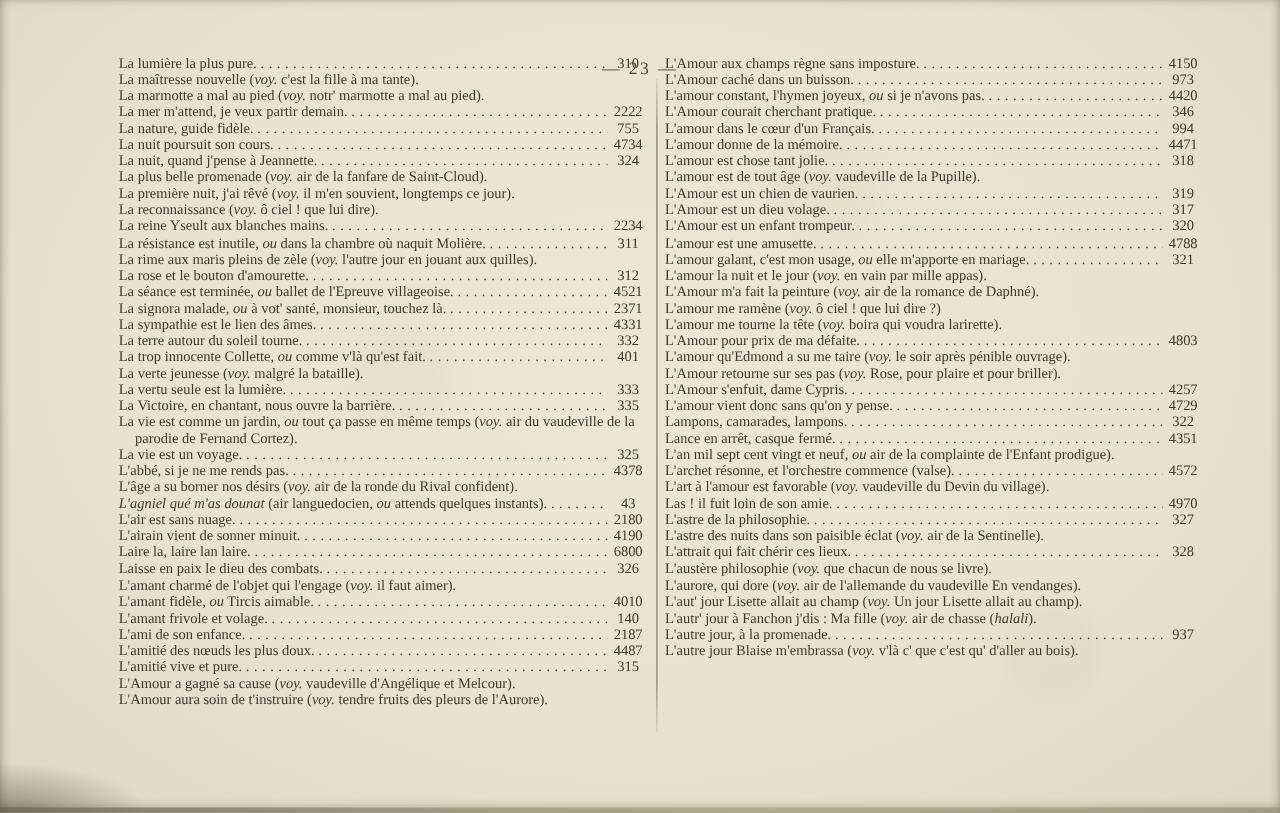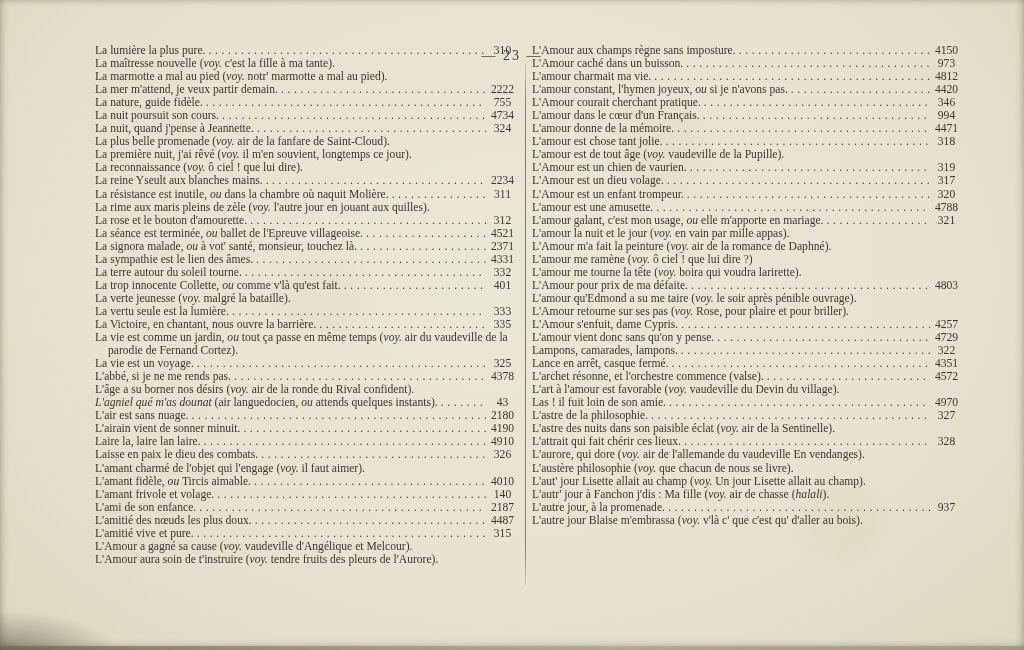--- a/index.html
+++ b/index.html
@@ -167,21 +167,21 @@
         <span class="n">2180</span>
       </div>
       <div class="entry num">
         <span class="t">L'airain vient de sonner minuit.</span>
         <span class="leader"></span>
         <span class="n">4190</span>
       </div>
       <div class="entry num">
         <span class="t">Laire la, laire lan laire.</span>
         <span class="leader"></span>
-        <span class="n">4910</span>
+        <span class="n">6800</span>
       </div>
       <div class="entry num">
         <span class="t">Laisse en paix le dieu des combats.</span>
         <span class="leader"></span>
         <span class="n">326</span>
       </div>
       <div class="entry noref"><span class="t">L'amant charmé de l'objet qui l'engage (<i>voy.</i> il faut aimer).</span></div>
       <div class="entry num">
         <span class="t">L'amant fidèle, <i>ou</i> Tircis aimable.</span>
         <span class="leader"></span>
@@ -216,25 +216,20 @@
         <span class="t">L'Amour aux champs règne sans imposture.</span>
         <span class="leader"></span>
         <span class="n">4150</span>
       </div>
       <div class="entry num">
         <span class="t">L'Amour caché dans un buisson.</span>
         <span class="leader"></span>
         <span class="n">973</span>
       </div>
       <div class="entry num">
-        <span class="t">L'amour charmait ma vie.</span>
-        <span class="leader"></span>
-        <span class="n">4812</span>
-      </div>
-      <div class="entry num">
         <span class="t">L'amour constant, l'hymen joyeux, <i>ou</i> si je n'avons pas.</span>
         <span class="leader"></span>
         <span class="n">4420</span>
       </div>
       <div class="entry num">
         <span class="t">L'Amour courait cherchant pratique.</span>
         <span class="leader"></span>
         <span class="n">346</span>
       </div>
       <div class="entry num">
@@ -302,20 +297,21 @@
       <div class="entry num">
         <span class="t">Lampons, camarades, lampons.</span>
         <span class="leader"></span>
         <span class="n">322</span>
       </div>
       <div class="entry num">
         <span class="t">Lance en arrêt, casque fermé.</span>
         <span class="leader"></span>
         <span class="n">4351</span>
       </div>
+      <div class="entry noref"><span class="t">L'an mil sept cent vingt et neuf, <i>ou</i> air de la complainte de l'Enfant prodigue).</span></div>
       <div class="entry num">
         <span class="t">L'archet résonne, et l'orchestre commence (valse).</span>
         <span class="leader"></span>
         <span class="n">4572</span>
       </div>
       <div class="entry noref"><span class="t">L'art à l'amour est favorable (<i>voy.</i> vaudeville du Devin du village).</span></div>
       <div class="entry num">
         <span class="t">Las ! il fuit loin de son amie.</span>
         <span class="leader"></span>
         <span class="n">4970</span>
@@ -324,22 +320,22 @@
         <span class="t">L'astre de la philosophie.</span>
         <span class="leader"></span>
         <span class="n">327</span>
       </div>
       <div class="entry noref"><span class="t">L'astre des nuits dans son paisible éclat (<i>voy.</i> air de la Sentinelle).</span></div>
       <div class="entry num">
         <span class="t">L'attrait qui fait chérir ces lieux.</span>
         <span class="leader"></span>
         <span class="n">328</span>
       </div>
+      <div class="entry noref"><span class="t">L'austère philosophie (<i>voy.</i> que chacun de nous se livre).</span></div>
       <div class="entry noref"><span class="t">L'aurore, qui dore (<i>voy.</i> air de l'allemande du vaudeville En vendanges).</span></div>
-      <div class="entry noref"><span class="t">L'austère philosophie (<i>voy.</i> que chacun de nous se livre).</span></div>
       <div class="entry noref"><span class="t">L'aut' jour Lisette allait au champ (<i>voy.</i> Un jour Lisette allait au champ).</span></div>
       <div class="entry noref"><span class="t">L'autr' jour à Fanchon j'dis : Ma fille (<i>voy.</i> air de chasse (<i>halali</i>).</span></div>
       <div class="entry num">
         <span class="t">L'autre jour, à la promenade.</span>
         <span class="leader"></span>
         <span class="n">937</span>
       </div>
       <div class="entry noref"><span class="t">L'autre jour Blaise m'embrassa (<i>voy.</i> v'là c' que c'est qu' d'aller au bois).</span></div>
     </div>
   <div class="corner-shade"></div>

